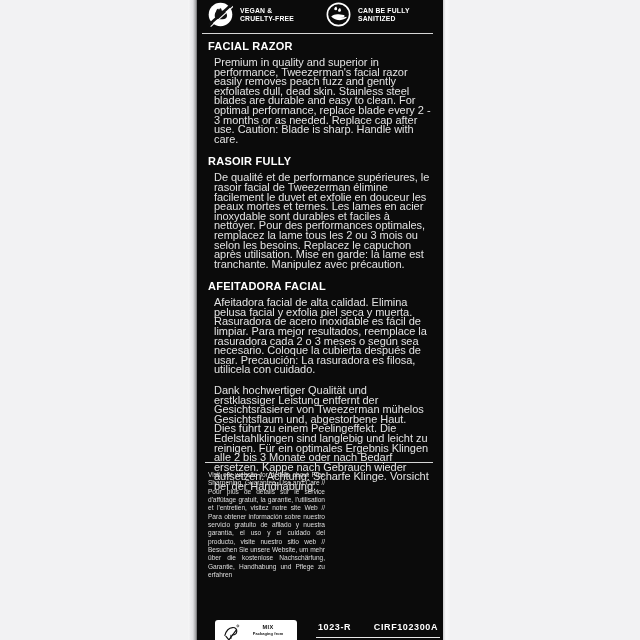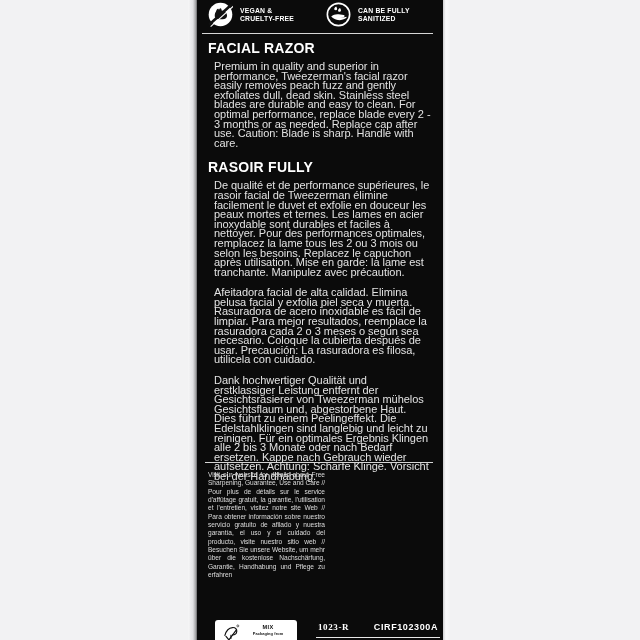--- a/index.html
+++ b/index.html
@@ -34,21 +34,21 @@
   .badge-label span{display:block;}
 
   .hr{position:absolute;height:1px;background:#d6d6d6;}
   .top-hr{top:33px;left:5px;width:231px;}
   .footer-hr{top:462px;left:8px;width:228px;}
 
   
   .content{position:absolute;top:40px;left:11px;width:229px;}
   .sec{margin:0 0 11px 0;}
   .sec h2{
-    margin:0 0 3px 0;font-size:14px;font-weight:bold;color:#fff;
+    margin:0 0 3px 0;font-size:11px;font-weight:bold;color:#fff;
     letter-spacing:.25px;
   }
   .sec p{
     margin:6px;font-size:11px;line-height:9.6px;color:#e2e2e2;
     letter-spacing:-.04px;
   }
 
   
   .footnote{
     position:absolute;top:471px;left:11px;width:117px;margin:0;
@@ -62,21 +62,21 @@
     background:#fff;border-radius:3px;display:flex;align-items:flex-start;
     padding:2px 4px 0 6px;box-sizing:border-box;color:#111;
   }
   .fsc-box svg{width:22px;height:20px;margin-top:1px;}
   .fsc-text{flex:1;text-align:center;margin-top:2px;}
   .fsc-mix{font-size:5.6px;font-weight:bold;line-height:7px;letter-spacing:.3px;}
   .fsc-sub{font-size:3.9px;font-weight:bold;line-height:5px;letter-spacing:.1px;}
 
   .code{position:absolute;top:622px;font-size:9px;font-weight:bold;
     letter-spacing:.6px;color:#fff;white-space:nowrap;}
-  .code-left{left:121px;font-family:Liberation Serif, serif;}
+  .code-left{left:121px;}
   .code-right{right:5px;}
   .code-underline{position:absolute;top:637px;left:119px;width:124px;height:1px;background:#e8e8e8;}
 </style>
 </head>
 <body>
 
 <div class="stage">
   <div class="edge-left"></div>
   <div class="edge-right"></div>
 
@@ -115,20 +115,21 @@
     <div class="content">
       <div class="sec">
         <h2>FACIAL RAZOR</h2>
         <p>Premium in quality and superior in performance, Tweezerman's facial razor easily removes peach fuzz and gently exfoliates dull, dead skin. Stainless steel blades are durable and easy to clean. For optimal performance, replace blade every 2 - 3 months or as needed. Replace cap after use. Caution: Blade is sharp. Handle with care.</p>
       </div>
       <div class="sec">
         <h2>RASOIR FULLY</h2>
         <p>De qualité et de performance supérieures, le rasoir facial de Tweezerman élimine facilement le duvet et exfolie en douceur les peaux mortes et ternes. Les lames en acier inoxydable sont durables et faciles à nettoyer. Pour des performances optimales, remplacez la lame tous les 2 ou 3 mois ou selon les besoins. Replacez le capuchon après utilisation.  Mise en garde: la lame est tranchante. Manipulez avec précaution.</p>
       </div>
       <div class="sec">
+        <h2>AFEITADORA FACIAL</h2>
         <p>Afeitadora facial de alta calidad. Elimina pelusa facial y exfolia piel seca y muerta. Rasuradora de acero inoxidable es fácil de limpiar. Para mejor resultados, reemplace la rasuradora cada 2 o 3 meses o según sea necesario. Coloque la cubierta después de usar. Precaución: La rasuradora es filosa, utilicela con cuidado.</p>
       </div>
       <div class="sec">
         <p>Dank hochwertiger Qualität und erstklassiger Leistung entfernt der Gesichtsrasierer von Tweezerman mühelos Gesichtsflaum und, abgestorbene Haut. Dies führt zu einem Peelingeffekt. Die Edelstahlklingen sind langlebig und leicht zu reinigen. Für ein optimales Ergebnis Klingen alle 2 bis 3 Monate oder nach Bedarf ersetzen. Kappe nach Gebrauch wieder aufsetzen. Achtung: Scharfe Klinge. Vorsicht bei der Handhabung.</p>
       </div>
     </div>
 
     <div class="hr footer-hr"></div>
 
     <p class="footnote">Visit our website for details about Free Sharpening, Guarantee, Use and Care // Pour plus de détails sur le service d'affûtage gratuit, la garantie, l'utilisation et l'entretien, visitez notre site Web // Para obtener información sobre nuestro servicio gratuito de afilado y nuestra garantía, el uso y el cuidado del producto, visite nuestro sitio web // Besuchen Sie unsere Website, um mehr über die kostenlose Nachschärfung, Garantie, Handhabung und Pflege zu erfahren</p>

